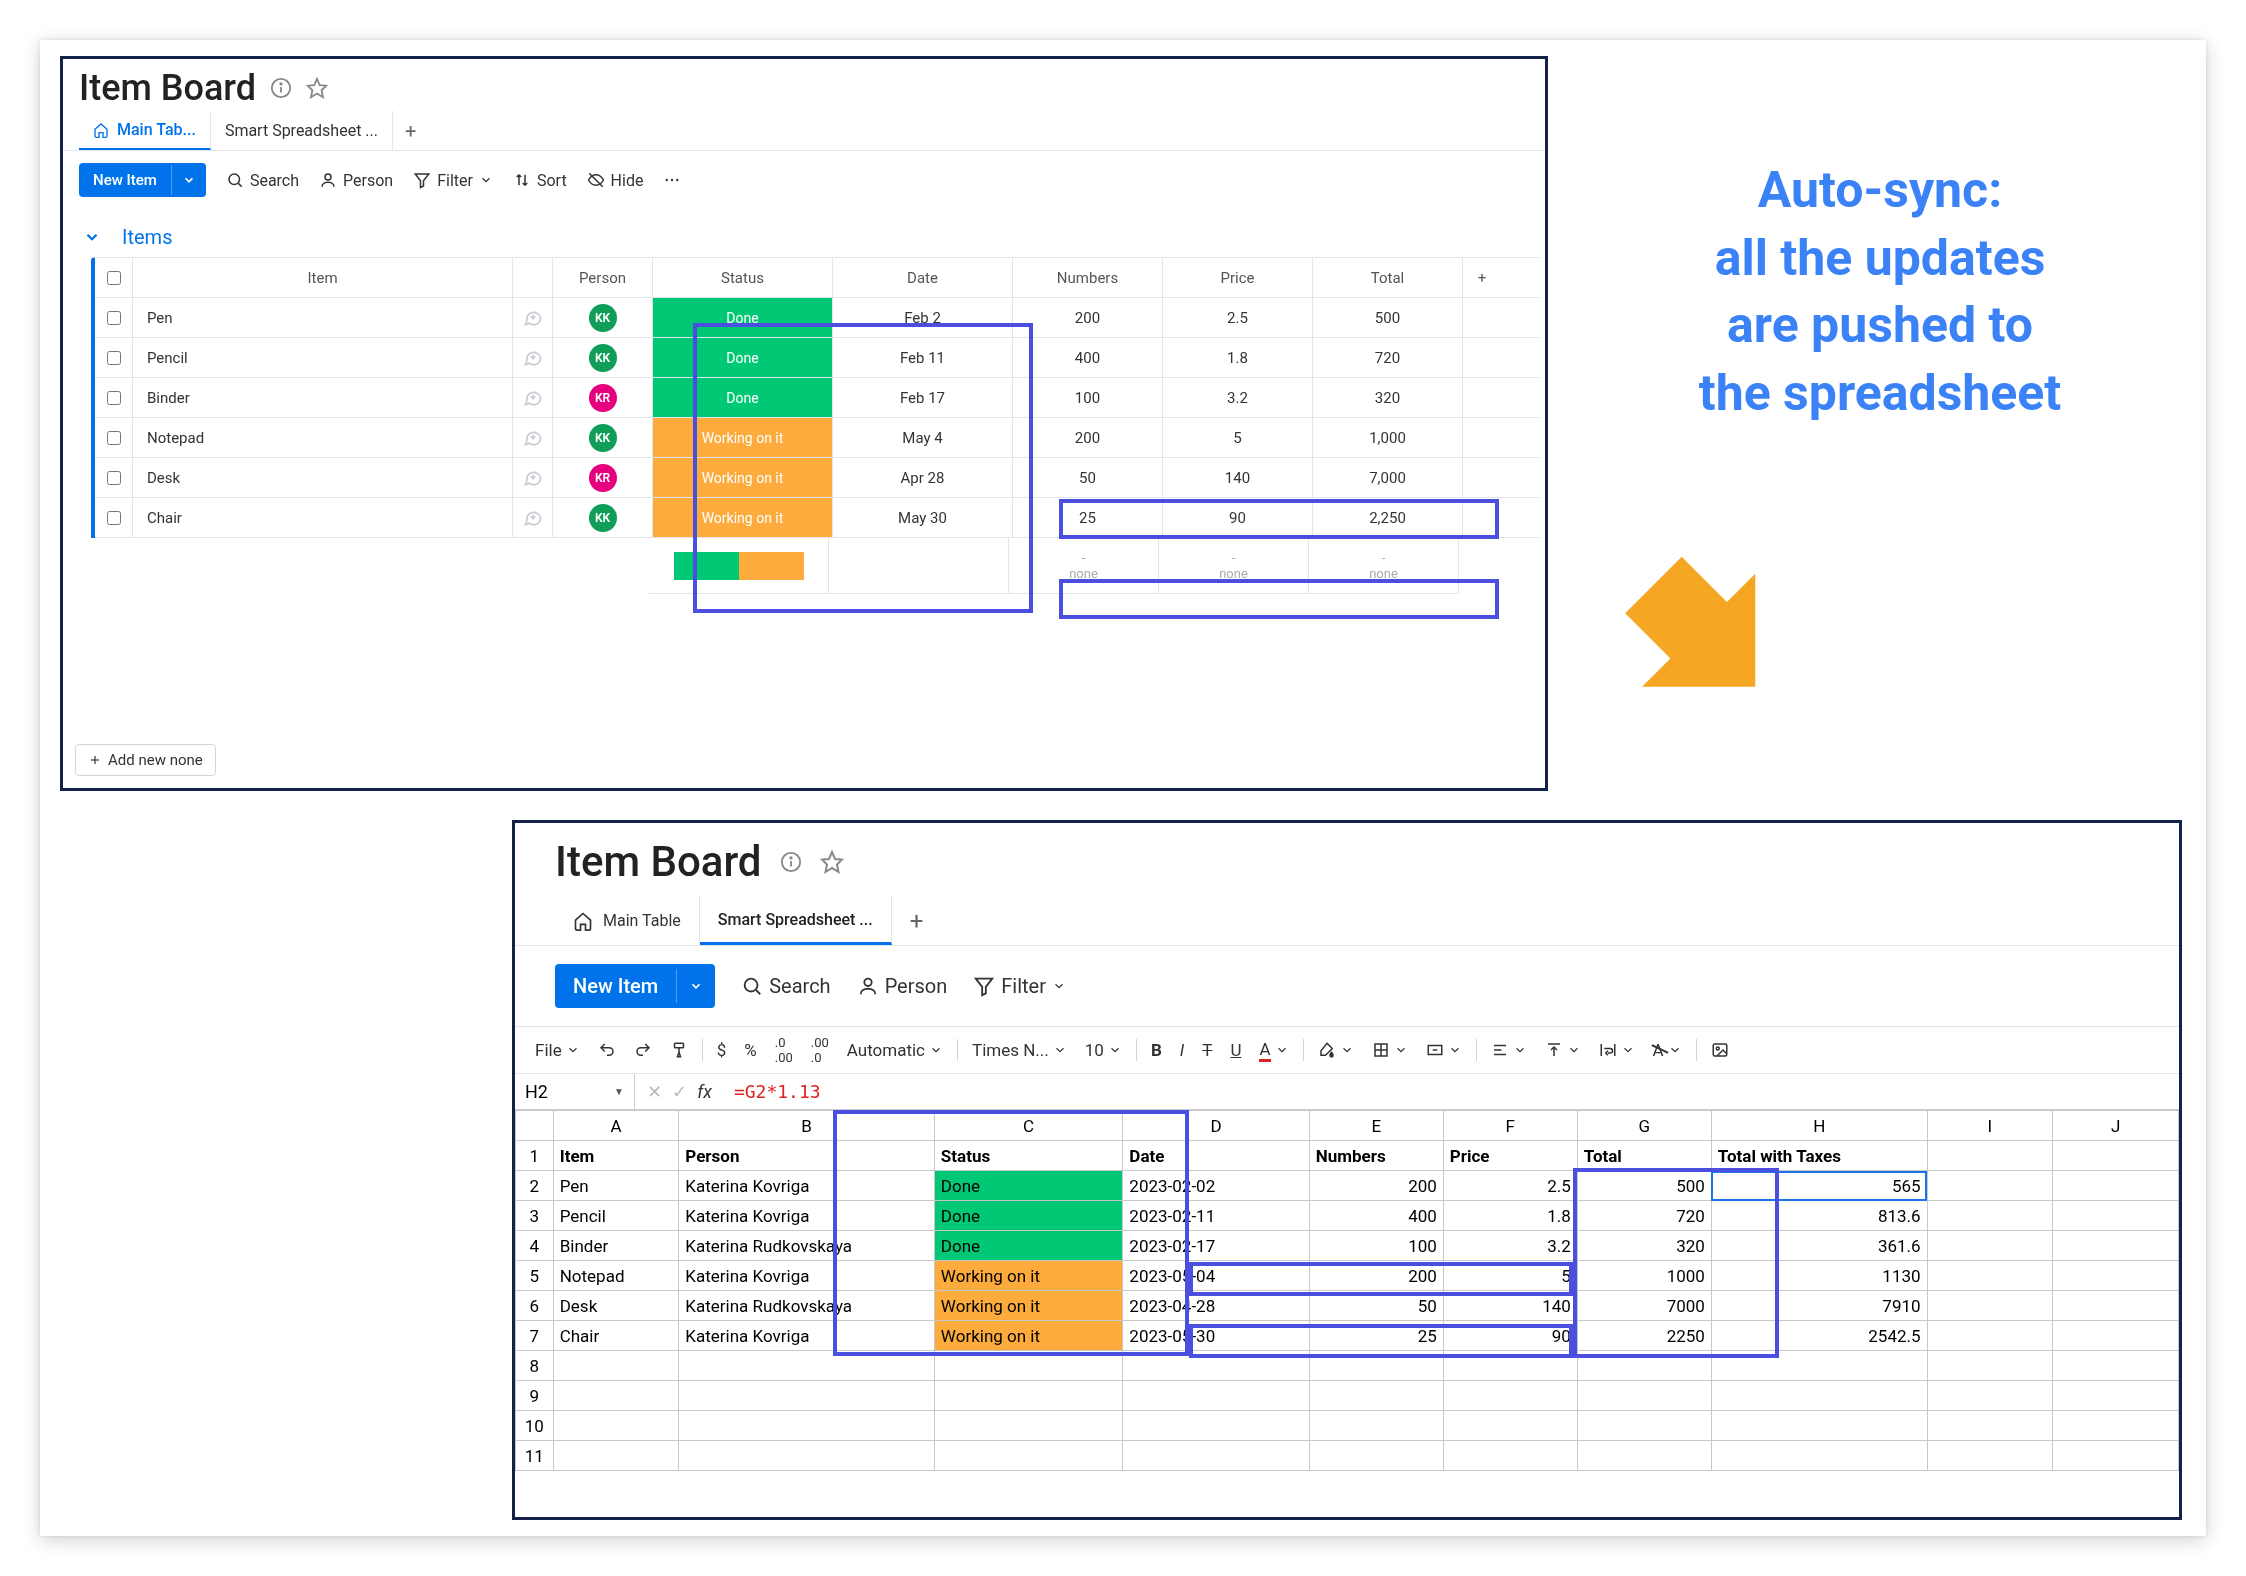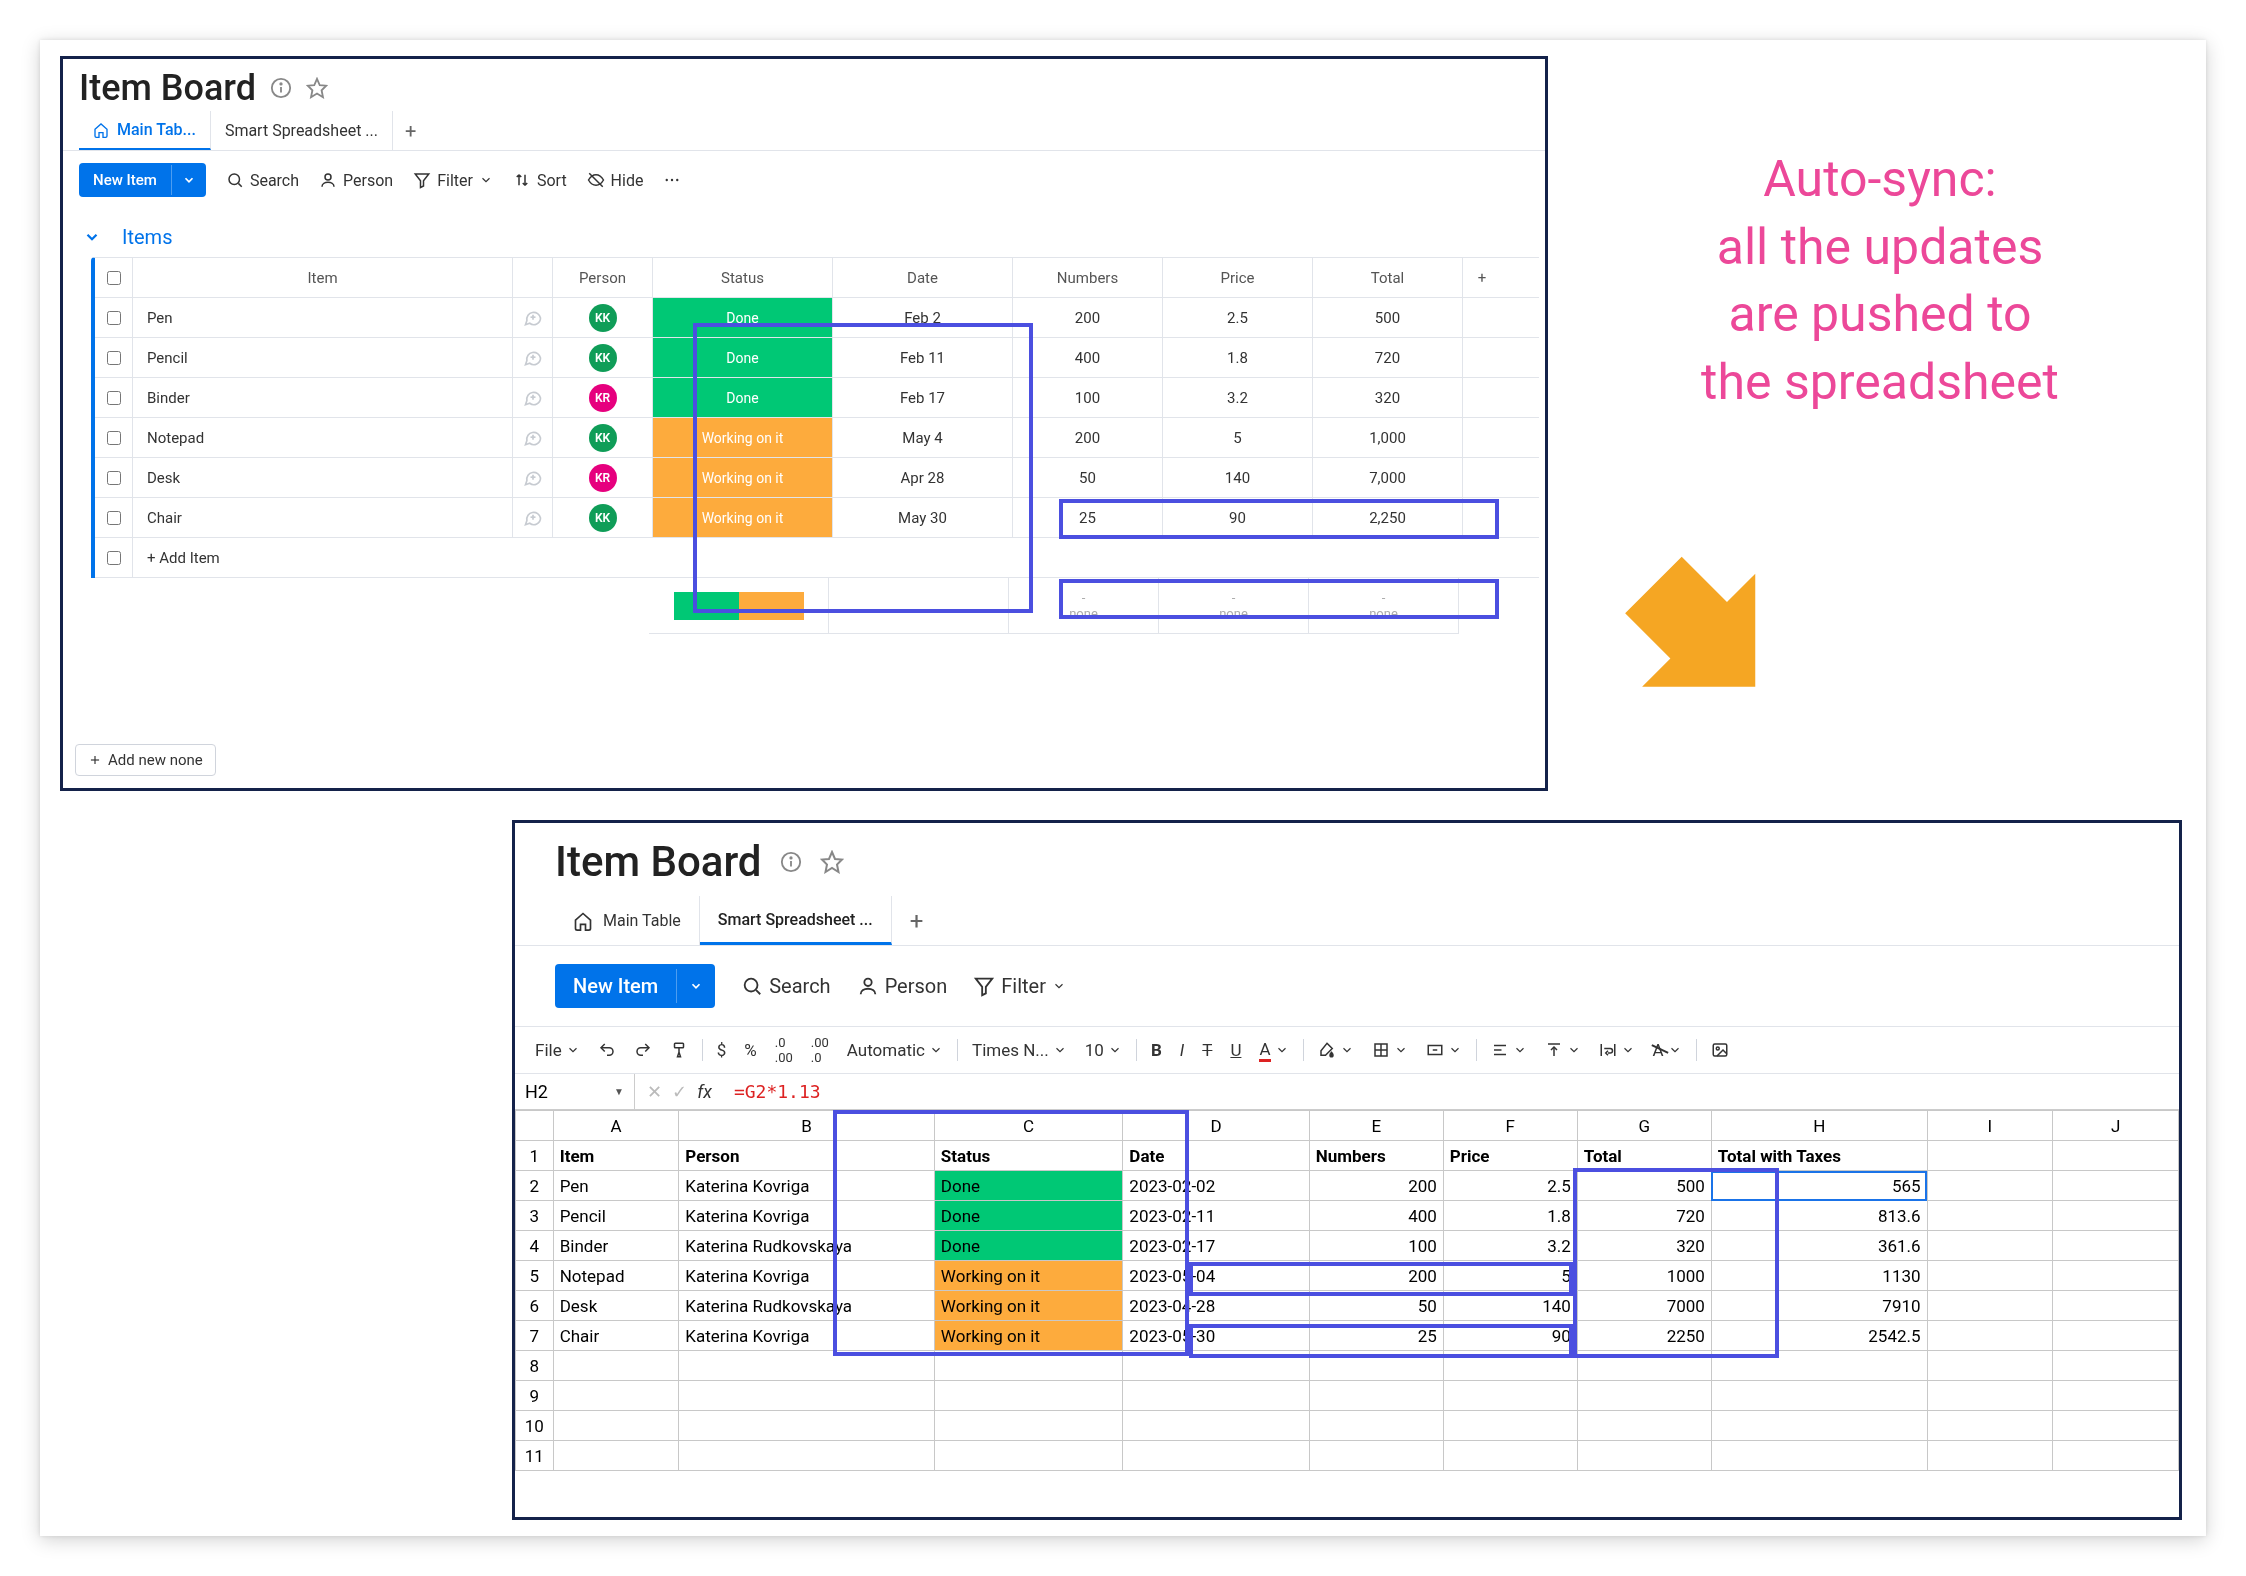--- a/index.html
+++ b/index.html
@@ -72,21 +72,21 @@
   .dash { color:#aaa; text-align:center; font-size:13px; line-height:1.2; }
 
   .highlight-cols { position:absolute; border:4px solid #4b4fe0; pointer-events:none; }
   .hc1 { left: 630px; top: 264px; width: 340px; height: 290px; }
   .hc2 { left: 996px; top: 440px; width: 440px; height: 40px; }
   .hc3 { left: 996px; top: 520px; width: 440px; height: 40px; }
 
   .add-group { position:absolute; left:12px; bottom:12px; display:flex; align-items:center; gap:6px; border:1px solid #d0d4dc; border-radius:4px; padding:6px 12px; font-size:15px; color:#333; background:#fff; }
 
   
-  .headline { position:absolute; left:1560px; top:106px; width:560px; text-align:center; font-size:50px; line-height:1.35; font-weight:400; color:#ec4899; }
+  .headline { position:absolute; left:1560px; top:117px; width:560px; text-align:center; font-size:50px; line-height:1.35; font-weight:700; color:#3b82f6; }
 
   
   .arrow { position:absolute; left:1560px; top:500px; width:200px; height:200px; }
 
   
   .panel-bot {
     position:absolute;
     left:472px; top:780px;
     width:1670px; height:700px;
     border:3px solid #14224a;
@@ -386,26 +386,20 @@
           </div>
           <div class="bcell" style="padding:0;">
             <div class="status-pill st-wip">Working on it</div>
           </div>
           <div class="bcell">May 30</div>
           <div class="bcell">25</div>
           <div class="bcell">90</div>
           <div class="bcell">2,250</div>
           <div class="bcell no-right"></div>
         </div>
-        <div class="brow">
-        <div class="bcell chk">
-            <input type="checkbox" style="">
-          </div>
-        <div class="bcell left no-right" style="grid-column:2 / span 9;">+ Add Item</div>
-      </div>
     </div>
 
     <div class="summary-row" style="margin-left:28px; width:calc(100% - 34px);">
       <div class="bcell" style="border:none;"></div>
       <div class="bcell" style="border:none;"></div>
       <div class="bcell" style="border:none;"></div>
       <div class="bcell" style="border:none;"></div>
       <div class="bcell">
           <div class="miniprog">
             <div class="g" style="flex:1"></div>

